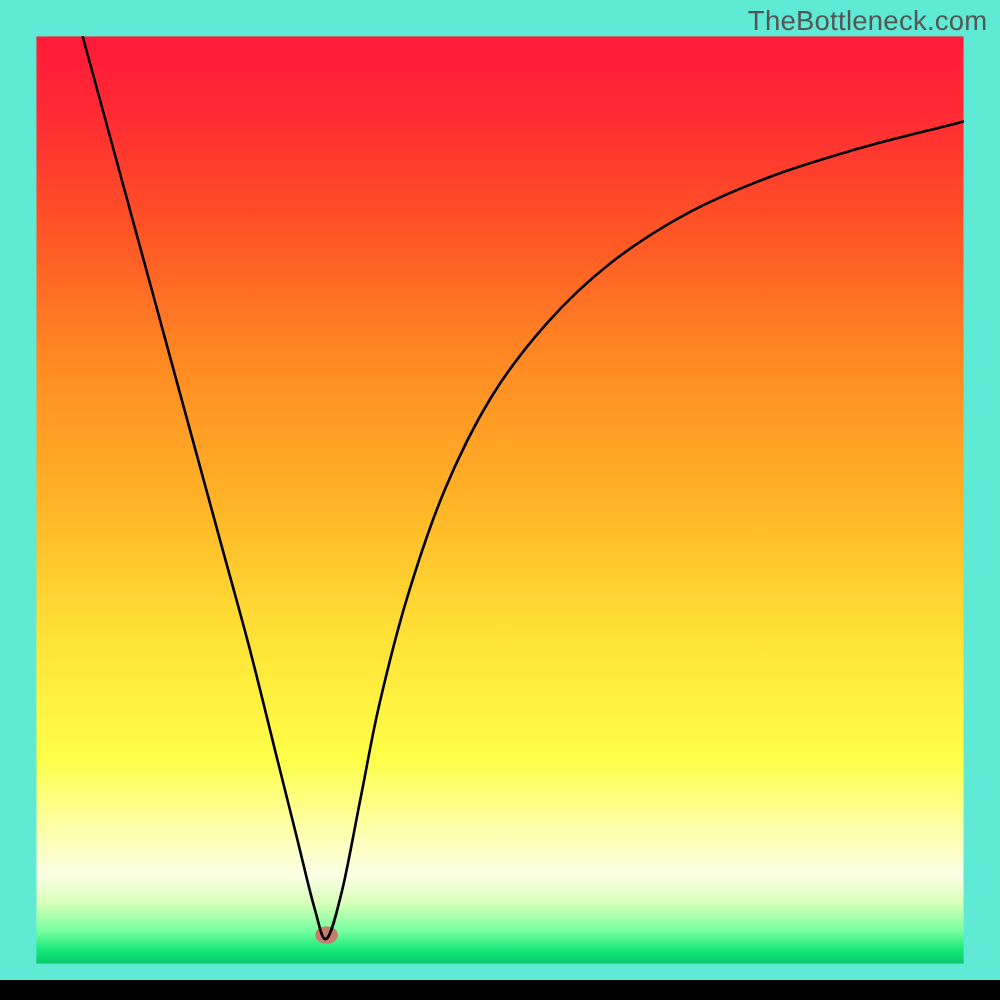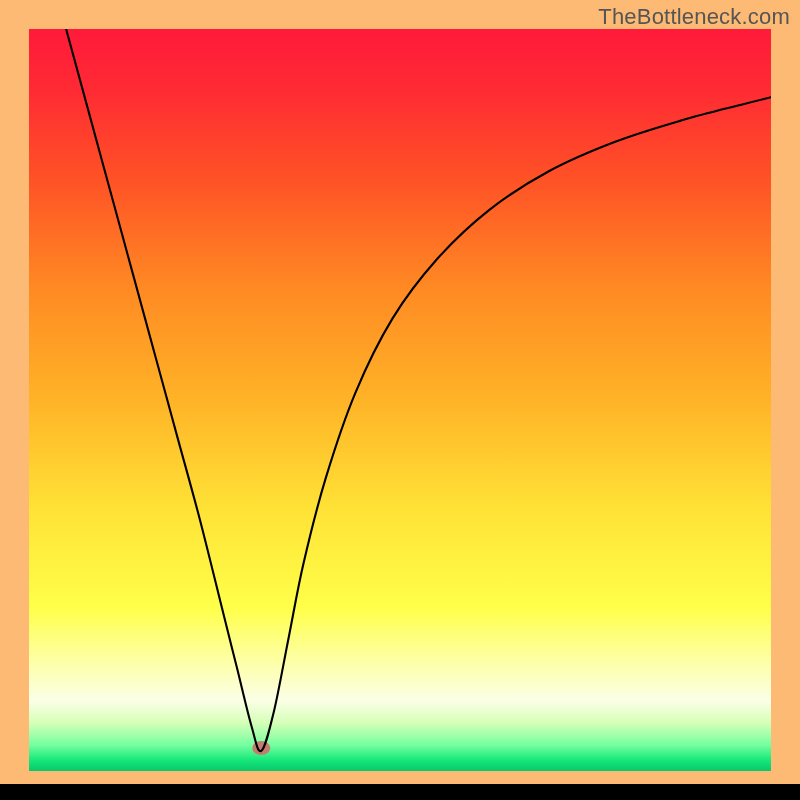--- a/index.html
+++ b/index.html
@@ -8,21 +8,21 @@
     width: 800px;
     height: 800px;
     background: #000;
     overflow: hidden;
     font-family: Arial, Helvetica, sans-serif;
   }
   .frame {
     position: absolute;
     top: 0; left: 0;
     width: 800px; height: 784px;
-    background: #fdba74;
+    background: #5eead4;
   }
   .watermark {
     position: absolute;
     top: 4px;
     right: 10px;
     color: #555;
     font-size: 22px;
     letter-spacing: 0.2px;
     font-weight: 500;
     z-index: 5;

